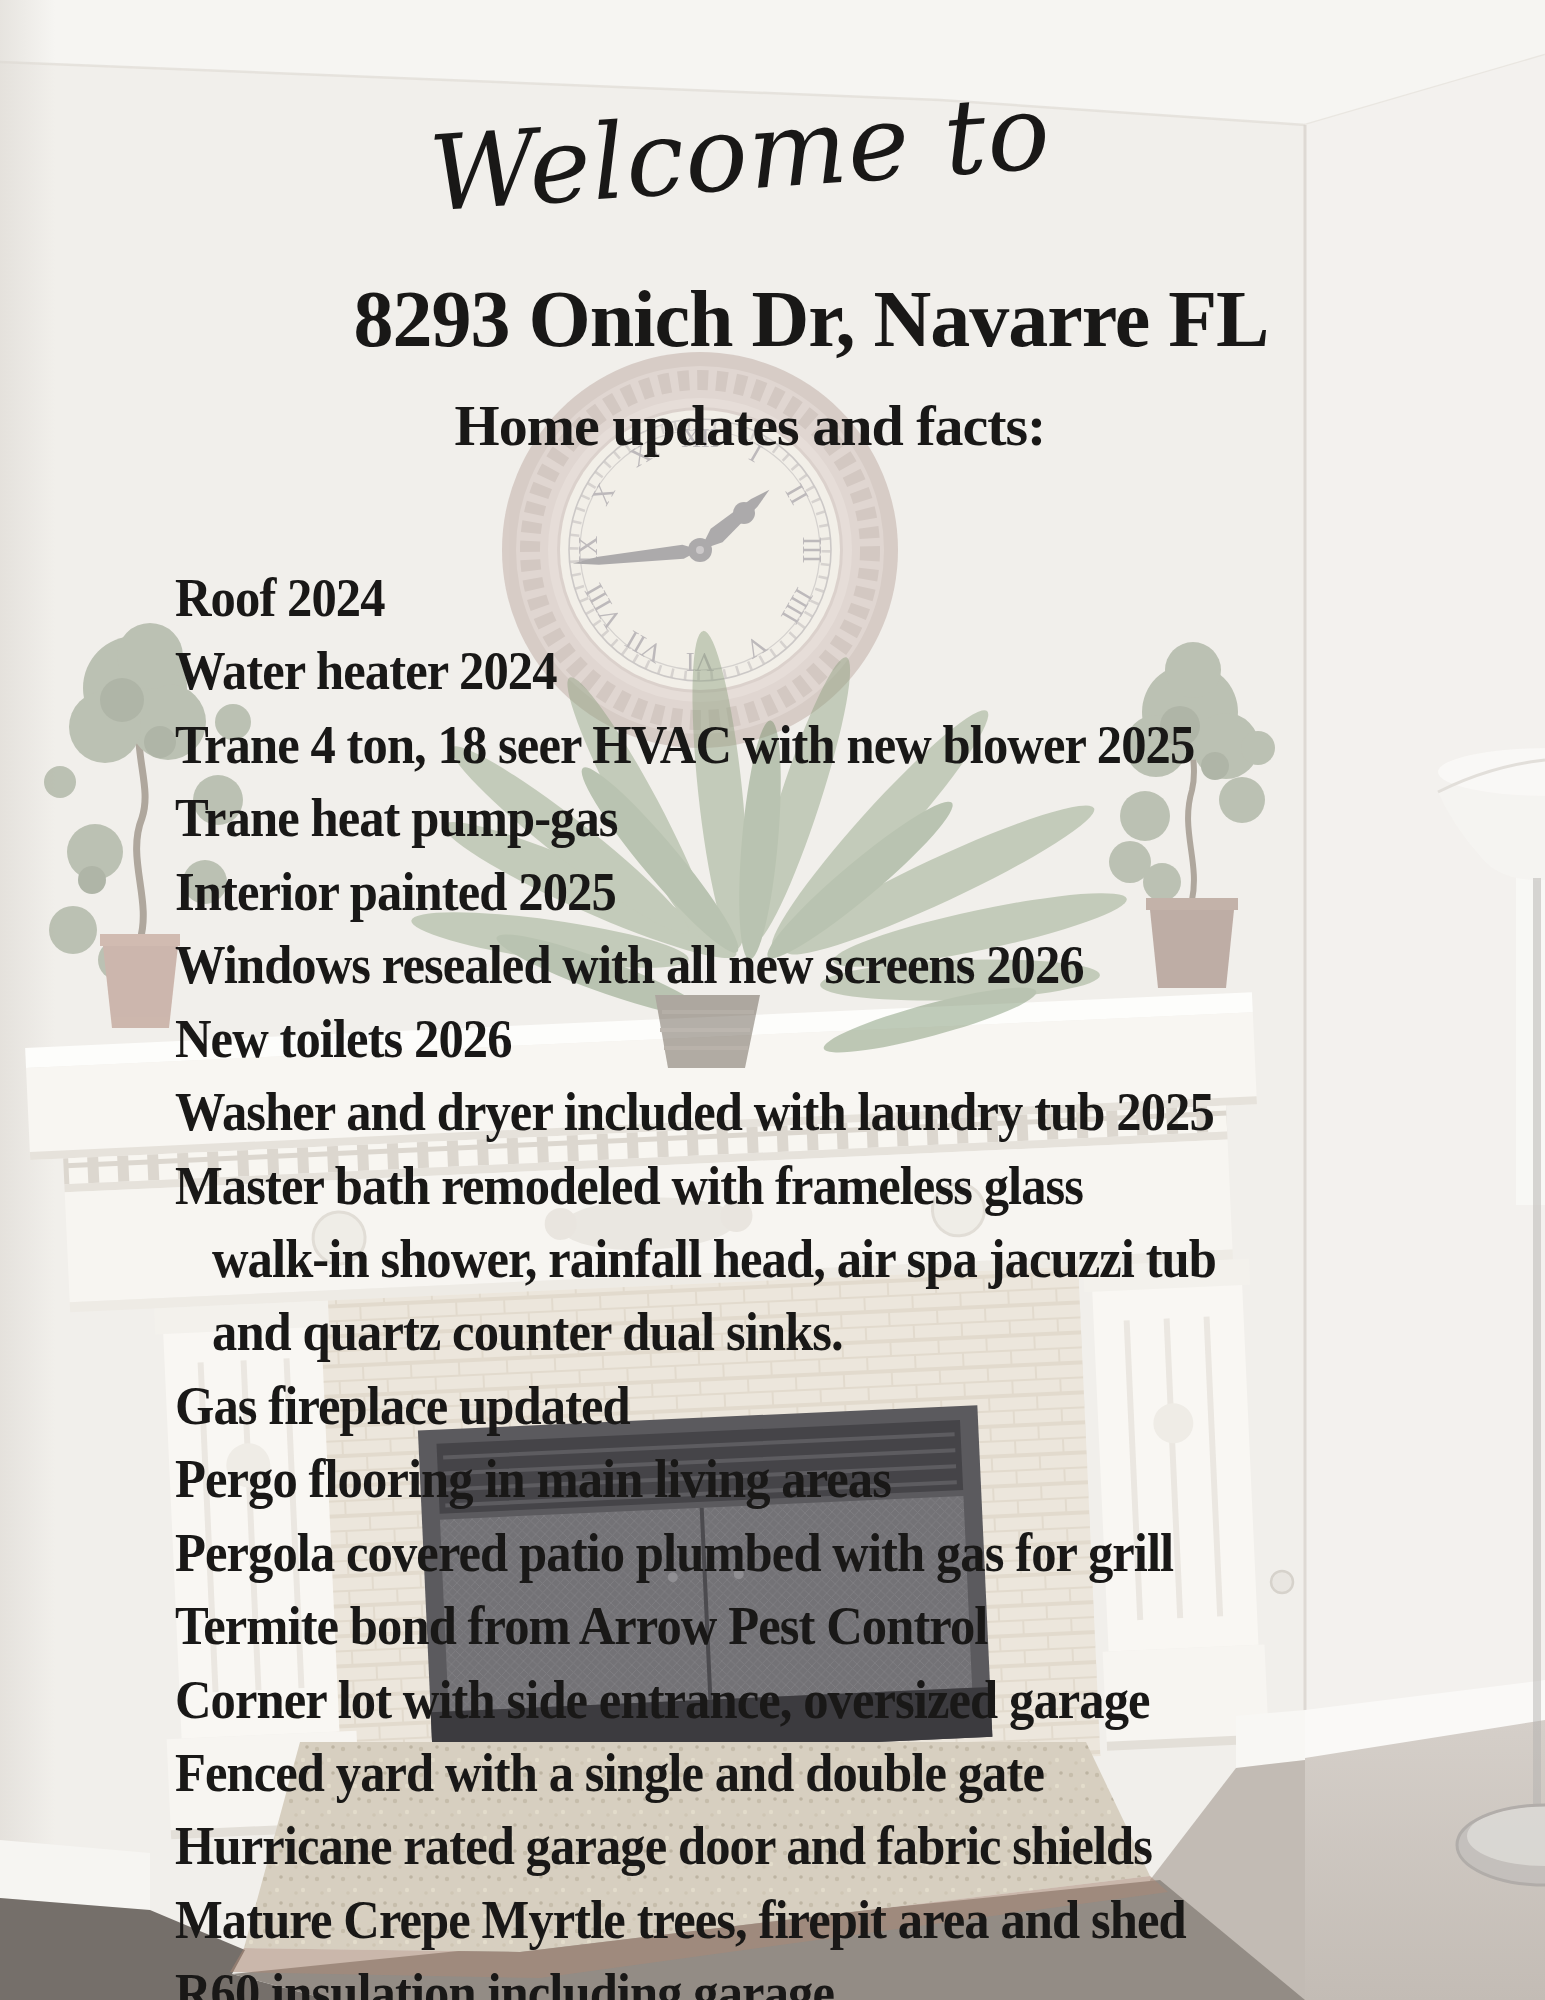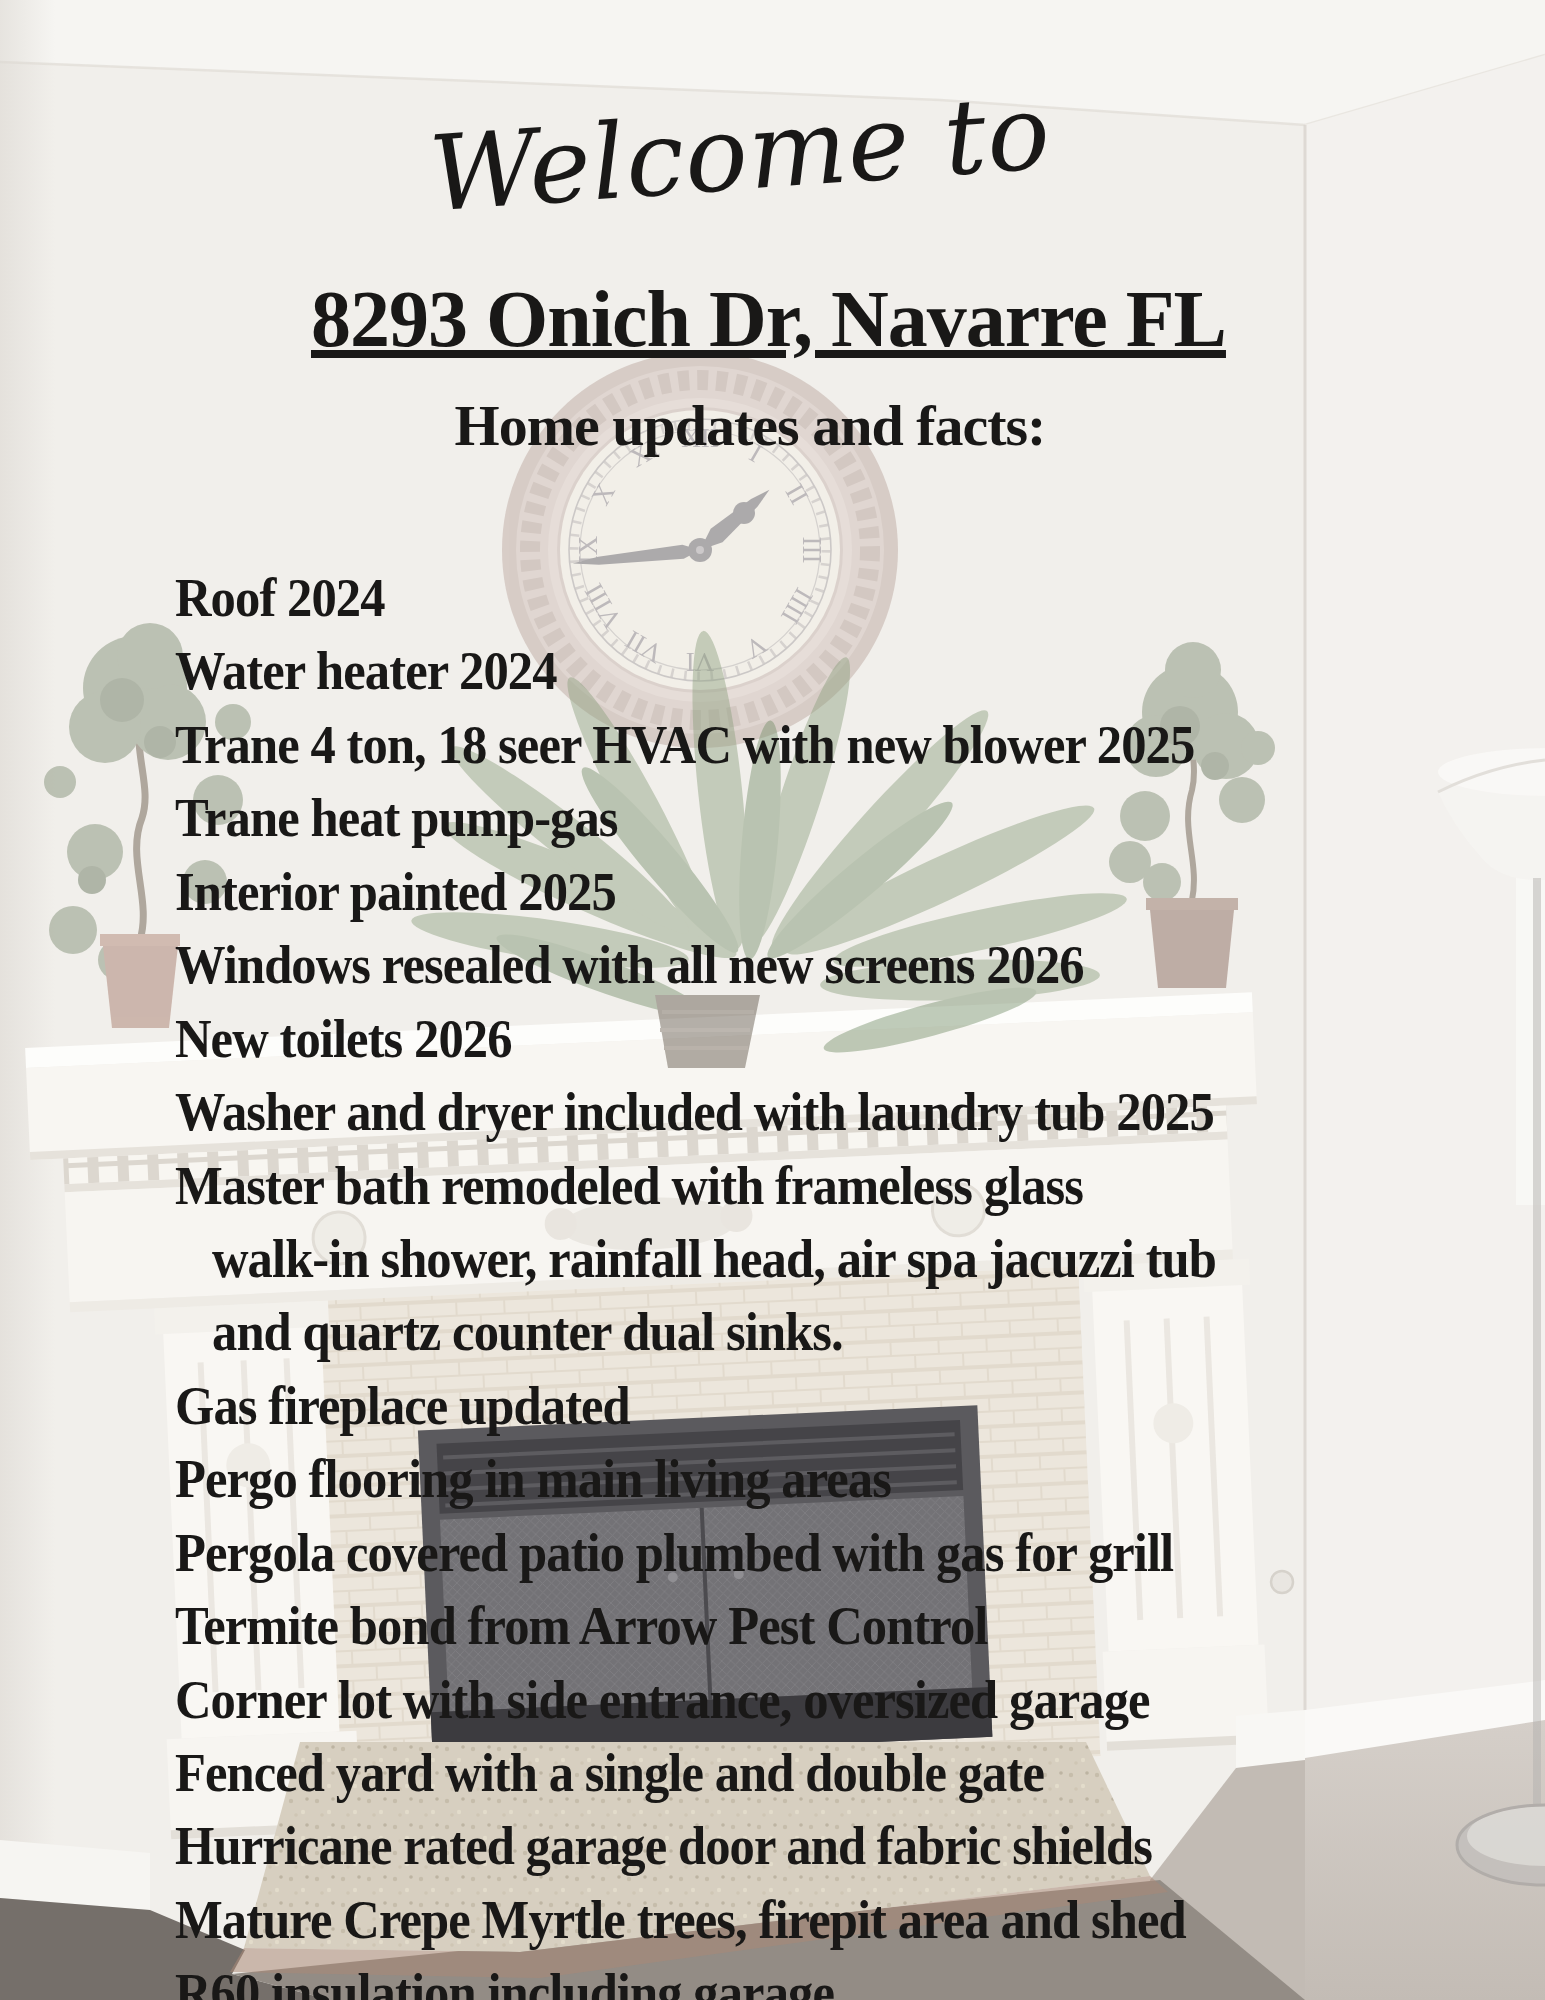--- a/index.html
+++ b/index.html
@@ -3,22 +3,22 @@
 <meta charset="utf-8">
 <style>
   html,body{margin:0;padding:0;background:#888;}
   .canvas{position:relative;width:1545px;height:2000px;background:#f1efeb;overflow:hidden;
           font-family:"Liberation Serif", serif;}
   .scene{position:absolute;left:0;top:0;}
   .txt{position:absolute;color:#191817;}
   .script-title{top:92px;left:0;width:1480px;text-align:center;
     font-family:"DejaVu Serif", cursive;font-style:italic;font-weight:400;
     font-size:104px;transform:rotate(-4deg);letter-spacing:1px;}
-  .address{top:274px;left:311px;width:1000px;text-align:left;white-space:nowrap;
-    font-weight:700;font-size:80px;letter-spacing:-1px;text-decoration:underline;}
+  .address{top:274px;left:311px;width:1000px;text-align:center;white-space:nowrap;
+    font-weight:700;font-size:80px;letter-spacing:-1px;}
   .subtitle{top:392px;left:250px;width:1000px;text-align:center;white-space:nowrap;
     font-weight:700;font-size:58px;letter-spacing:-1px;}
   .facts{position:absolute;left:175px;top:561px;width:1340px;color:#191817;}
   .fact{height:73.45px;line-height:73.45px;font-size:55px;font-weight:700;letter-spacing:-1px;
     white-space:nowrap;transform:scaleX(0.92);transform-origin:left center;}
   .fact.indent{margin-left:37px;}
   .clock-num{font-family:"Liberation Serif", serif;font-size:27px;fill:#77717b;}
 </style>
 </head>
 <body>

